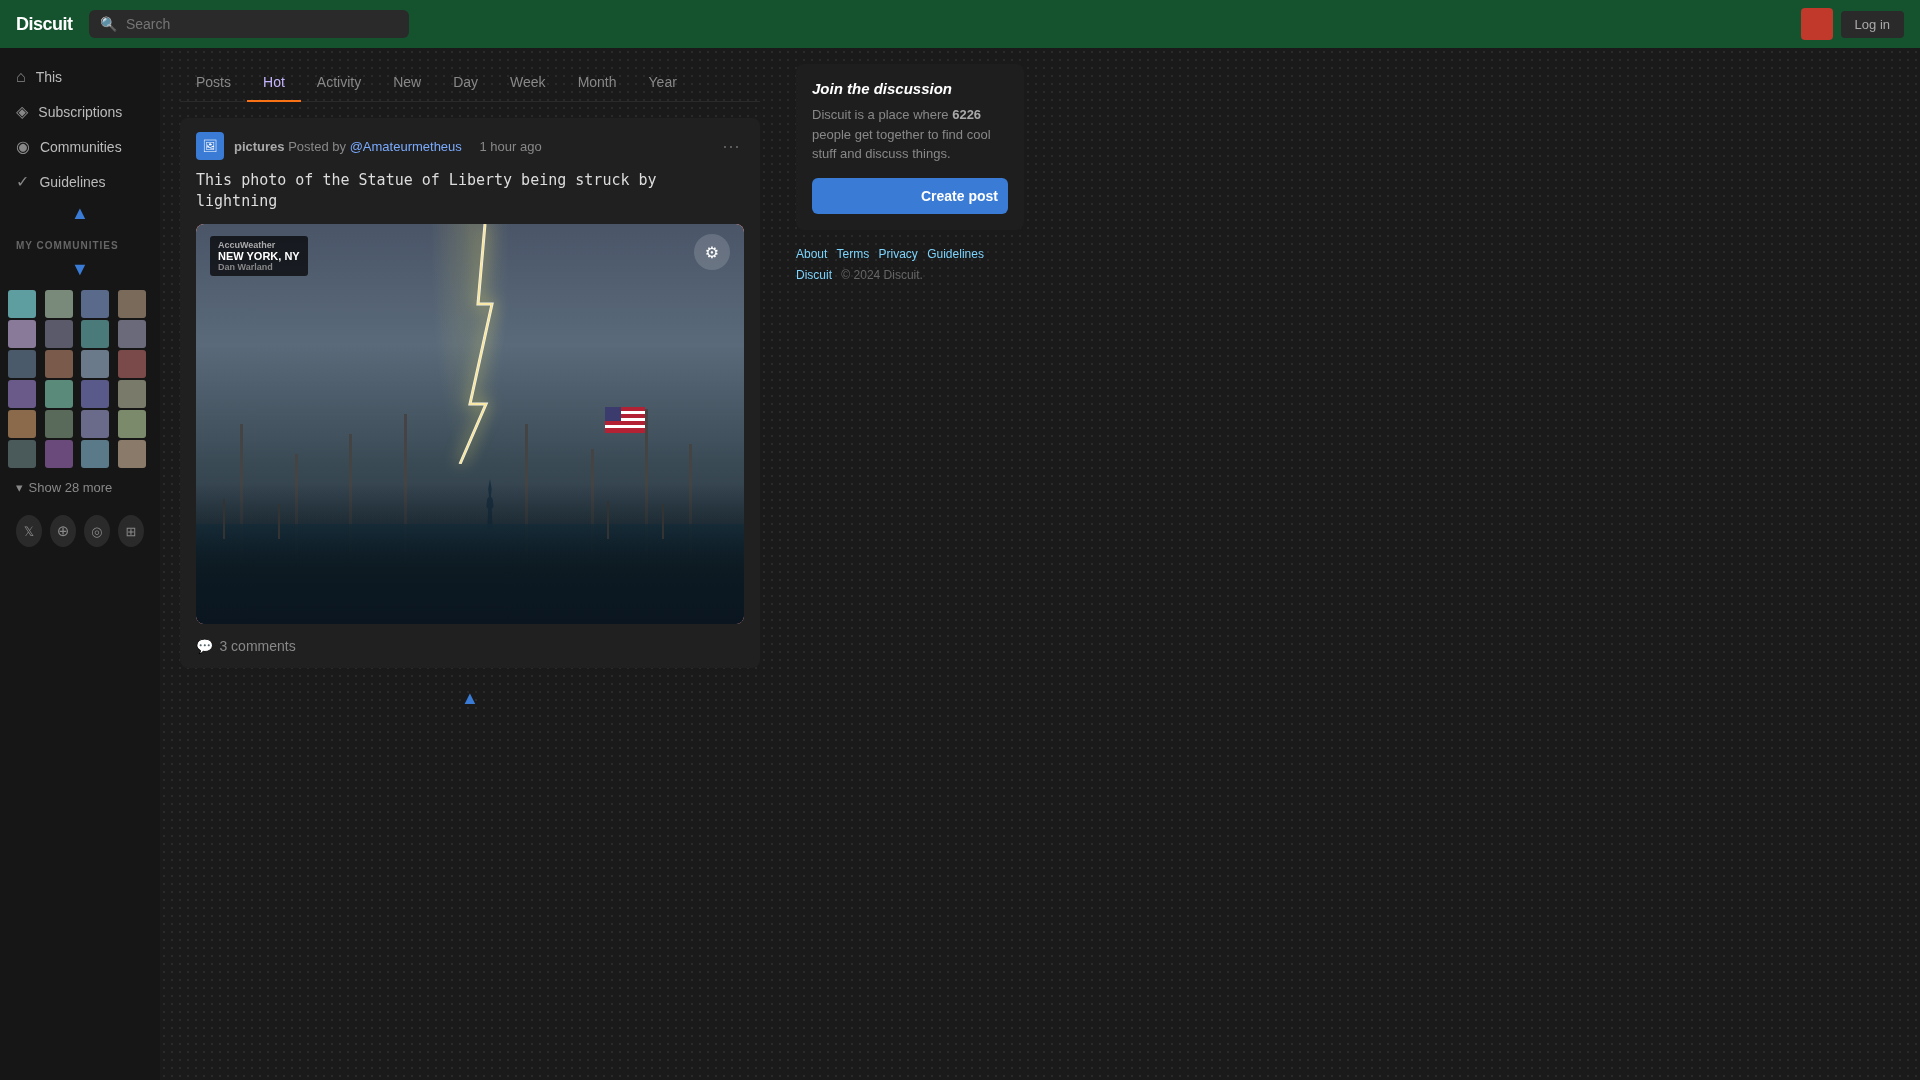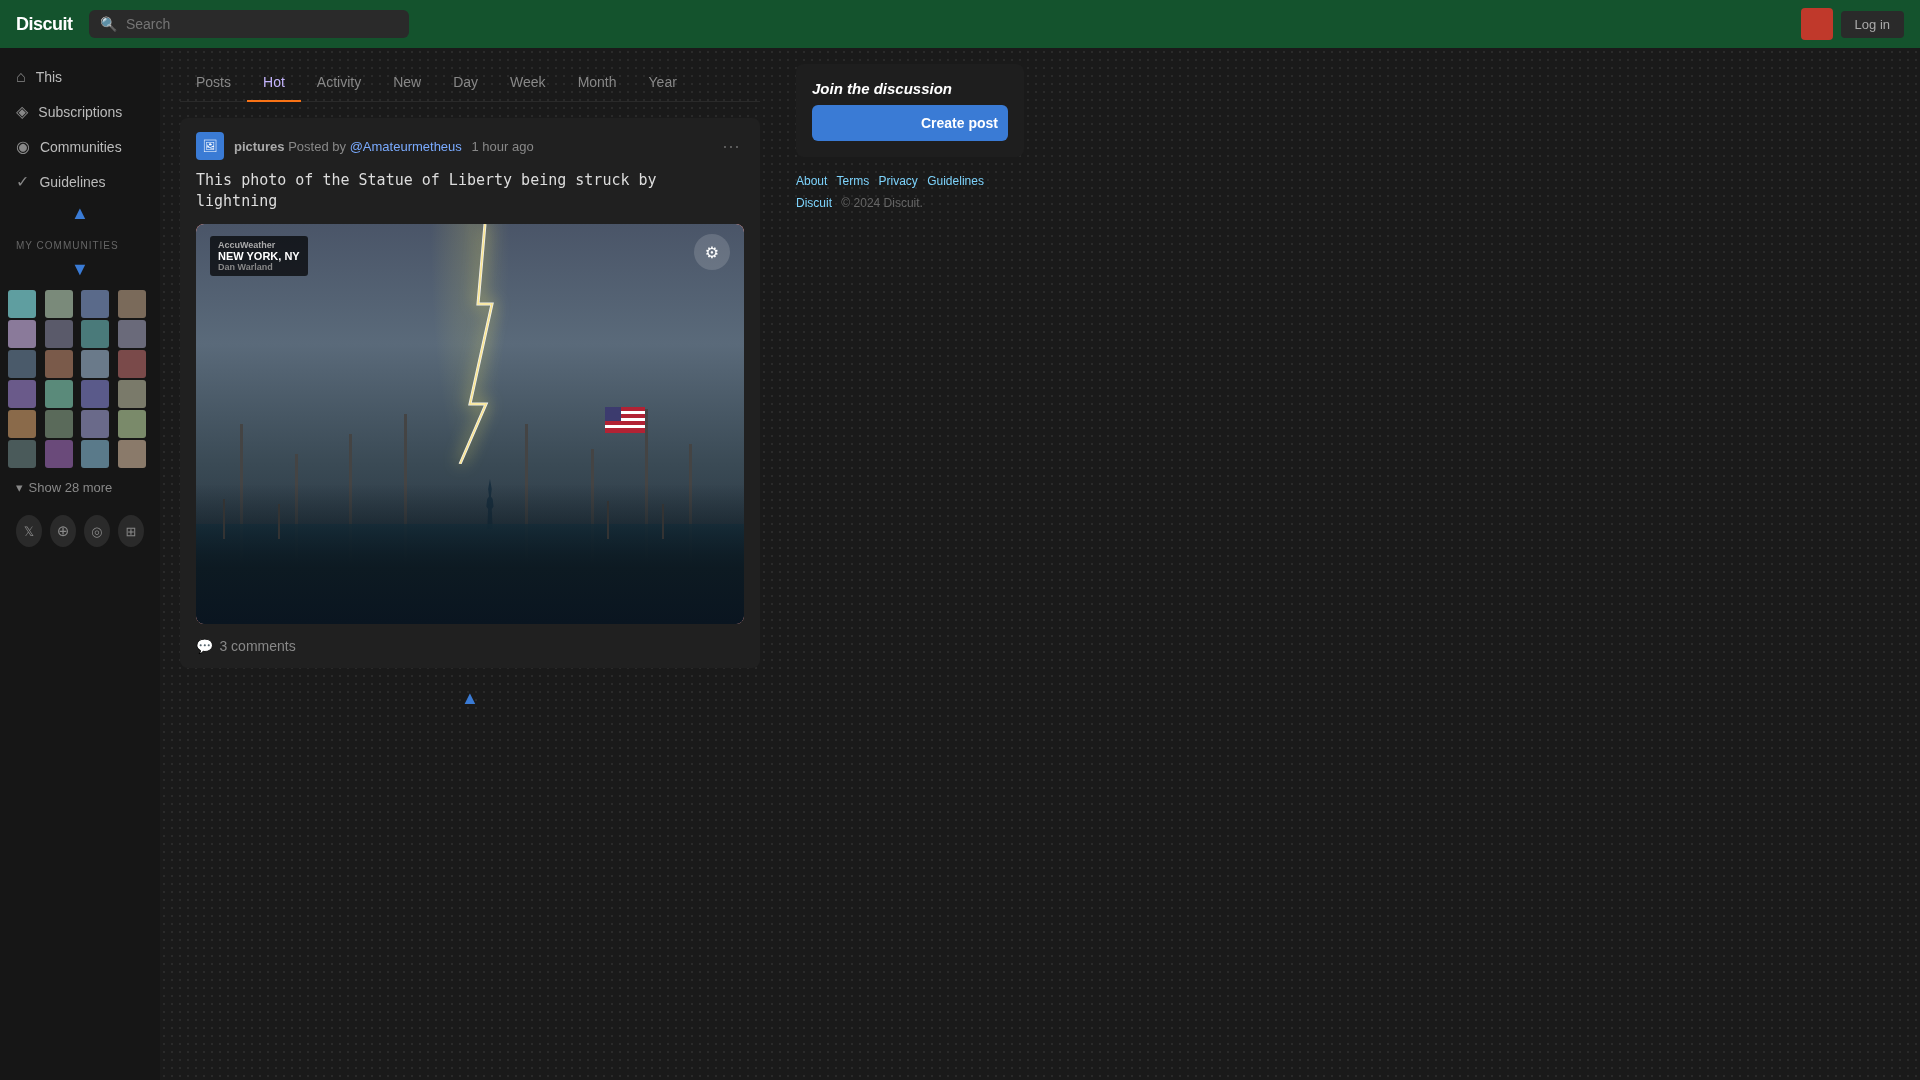--- a/index.html
+++ b/index.html
@@ -92,21 +92,21 @@
       padding: 8px 16px;
       color: #bbb;
       cursor: pointer;
       font-size: 14px;
       border-radius: 4px;
     }
     .sidebar-nav-item .icon { font-size: 16px; color: #888; }
 
     .sidebar-section-label {
       font-size: 10px;
-      font-weight: 400;
+      font-weight: 700;
       color: #666;
       letter-spacing: 1px;
       padding: 12px 16px 6px;
       text-transform: uppercase;
     }
 
     .communities-grid {
       display: grid;
       grid-template-columns: repeat(4, 1fr);
       gap: 2px;
@@ -482,21 +482,21 @@
       <div class="tab-item">Year</div>
     </div>
 
     <div class="post-card">
       <div class="post-header">
         <div class="post-community-icon">🖼</div>
         <div class="post-meta">
           <span class="community-name">pictures</span>
           <span> Posted by </span>
           <span class="poster-name">@Amateurmetheus</span>
-          <span style="margin-left:6px;">1 hour ago</span>
+          <span style="margin-left:14px;">1 hour ago</span>
         </div>
         <button class="post-more-btn">···</button>
       </div>
 
       <div class="post-title">This photo of the Statue of Liberty being struck by lightning</div>
 
       <div class="post-image">
         <div class="lightning-scene">
           <div class="weather-badge">
             <div style="font-size:9px;color:#aaa;">AccuWeather</div>
@@ -548,20 +548,23 @@
 
     <div style="display:flex; justify-content:center; padding:8px 0;">
       <div style="color:#3a7bd5; font-size:18px; cursor:pointer;">▲</div>
     </div>
 
   </main>
 
   <aside class="right-sidebar">
     <div class="join-box">
       <h3>Join the discussion</h3>
+      <p>
+        <span>Discuit is a place where </span><strong>6226</strong><span> people get together to find cool stuff and discuss things.</span>
+      </p>
       <button class="create-post-btn">Create post</button>
     </div>
 
     <div class="footer-links">
       <div>
         <a href="#">About</a>
         <a href="#">Terms</a>
         <a href="#">Privacy</a>
         <a href="#">Guidelines</a>
       </div>

